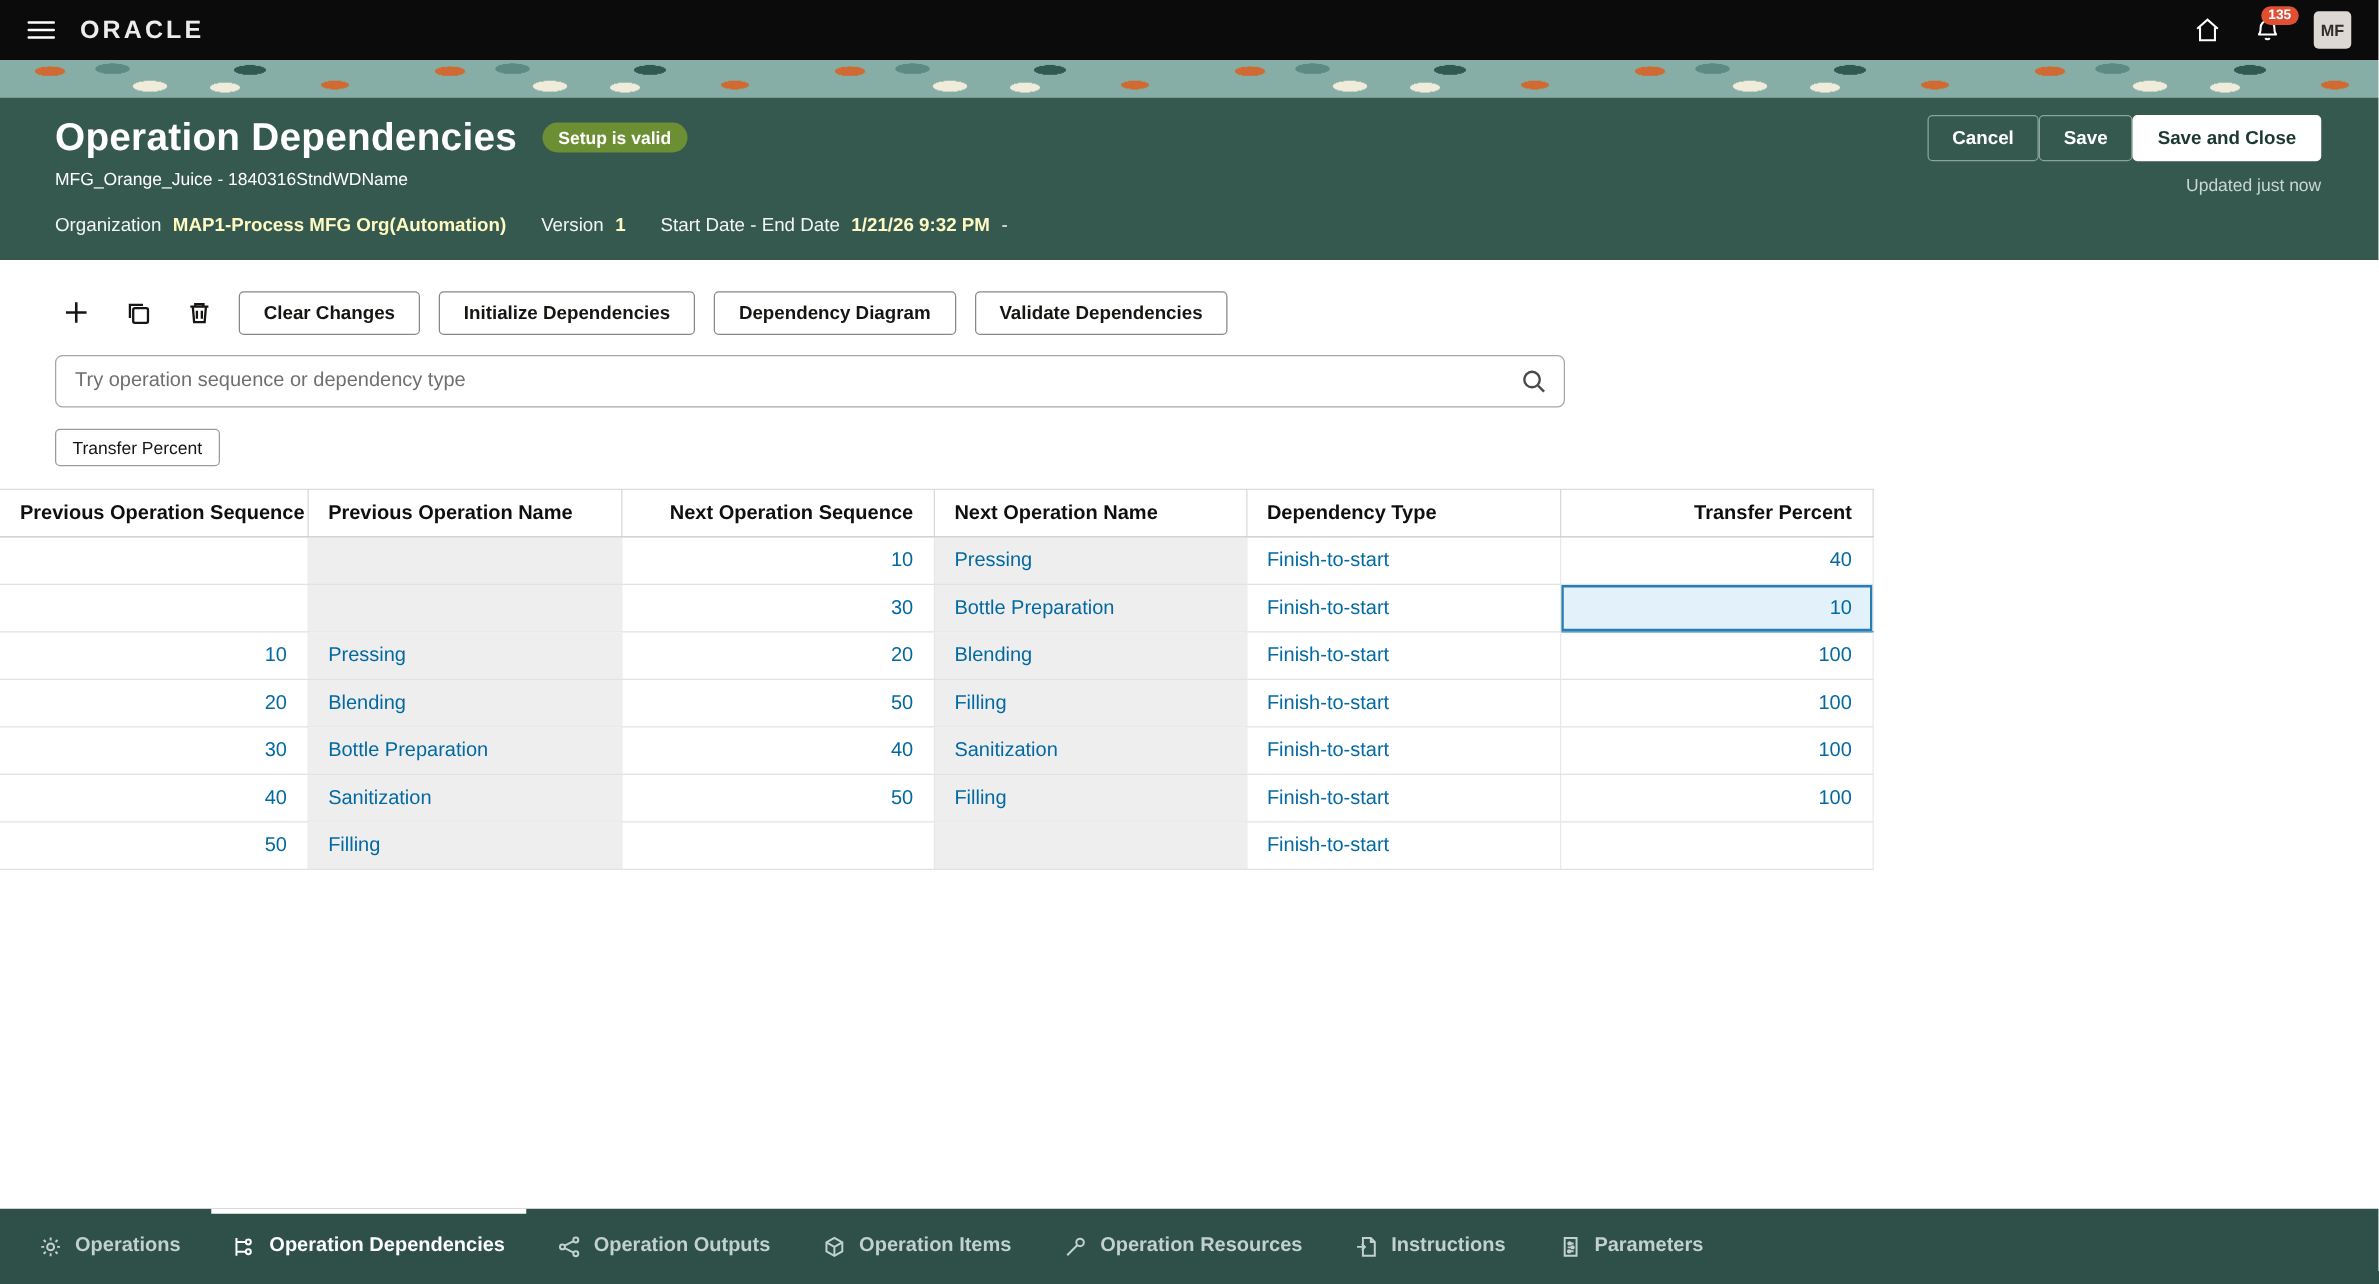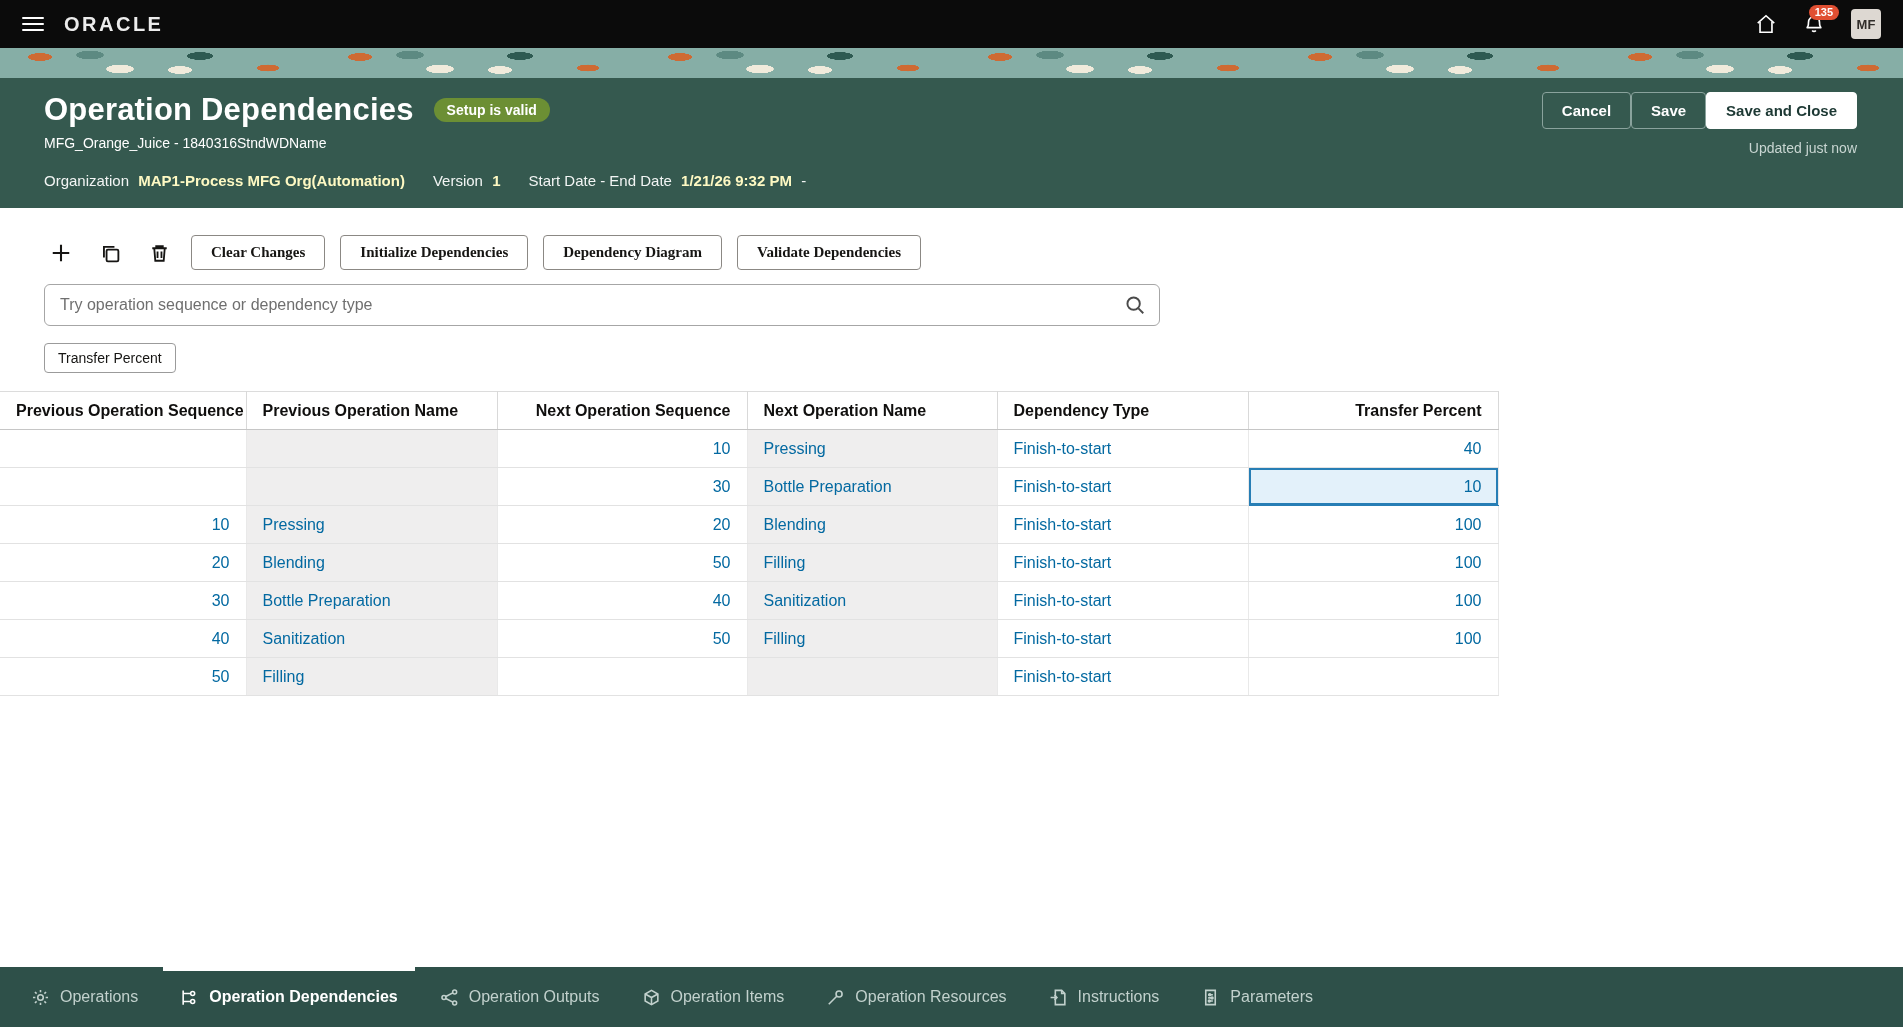--- a/index.html
+++ b/index.html
@@ -39,41 +39,41 @@
   .btn-row{display:flex;gap:0;}
   .btn{font-family:inherit;font-size:15px;font-weight:600;border-radius:4px;padding:9px 19px;cursor:pointer;white-space:nowrap;}
   .btn.ghost{background:transparent;border:1px solid #8aa39d;color:#fff;}
   .btn.solid{background:#fff;border:1px solid #fff;color:#1c3833;}
   .updated{text-align:right;font-size:14px;color:#c9d6d2;margin-top:11px;}
   .meta-row{margin-top:16px;font-size:15px;display:flex;gap:28px;color:#f2f5f4;align-items:baseline;}
   .meta-item > *:not(:last-child){margin-right:5px;}
   .meta-item b{color:#fef9c3;font-weight:700;}
 
   
-  .toolbar{display:flex;align-items:flex-end;gap:15px;margin:22px 0 0 44px;height:40px;font-family:Liberation Serif, serif;}
+  .toolbar{display:flex;align-items:center;gap:15px;margin:22px 0 0 44px;height:40px;}
   .tool-icon{width:34px;height:34px;display:flex;align-items:center;justify-content:center;background:transparent;border:none;cursor:pointer;border-radius:4px;padding:0;}
   .btn.outline{background:#fff;border:1px solid #8b8884;color:#161513;padding:8px 19px;}
-  .search-wrap{position:relative;margin:14px 0 0 44px;width:1116px;}
+  .search-wrap{position:relative;margin:14px 0 0 44px;width:1208px;}
   .search-input{width:100%;height:42px;border:1px solid #a6a6a6;border-radius:6px;font-size:16px;padding:0 46px 0 15px;color:#333;font-family:inherit;outline:none;}
   .search-input::placeholder{color:#6f6f6f;}
   .search-icon{position:absolute;right:14px;top:10px;cursor:pointer;}
   .chip{margin:17px 0 0 44px;background:#fff;border:1px solid #9b9b9b;border-radius:4px;font-size:14px;padding:6px 13px;color:#161513;cursor:pointer;font-family:inherit;}
 
   
   .grid{border-collapse:collapse;table-layout:fixed;width:1498px;margin-top:18px;font-size:16px;}
   .grid th,.grid td{height:38px;padding:0 16px;border-bottom:1px solid #e2e2e2;border-right:1px solid #e9e9e9;overflow:hidden;white-space:nowrap;}
   .grid th{font-weight:700;color:#100f0e;text-align:left;border-top:1px solid #dcdcdc;border-bottom:1px solid #c6c6c6;border-right:1px solid #d9d9d9;background:#fff;}
   .grid th.num,.grid td.num{text-align:right;}
   .grid td{color:#0369a1;background:#fff;cursor:pointer;}
   .grid td.name{background:#efeeee;}
   .grid td.sel{background:#e3f1fa;box-shadow:inset 0 0 0 2px #277eb5;border-bottom-color:#277eb5;}
 
   
   .bottombar{position:absolute;left:0;right:0;bottom:0;height:60px;background:#2e5049;display:flex;align-items:stretch;padding:0 14px;gap:8px;}
-  .tab{display:flex;align-items:center;gap:10px;padding:0 17px;color:#c2d1cd;font-size:16px;font-weight:400;position:relative;cursor:pointer;white-space:nowrap;}
+  .tab{display:flex;align-items:center;gap:10px;padding:0 17px;color:#c2d1cd;font-size:16px;font-weight:700;position:relative;cursor:pointer;white-space:nowrap;}
   .tab .ticon{display:flex;align-items:center;}
   .tab.active{color:#fff;font-weight:700;}
   .tab.active::after{content:"";position:absolute;top:0;left:0;right:0;height:4px;background:#fff;}
   svg{display:block;}
 </style>
 </head>
 <body>
 
 <div class="app">
 

